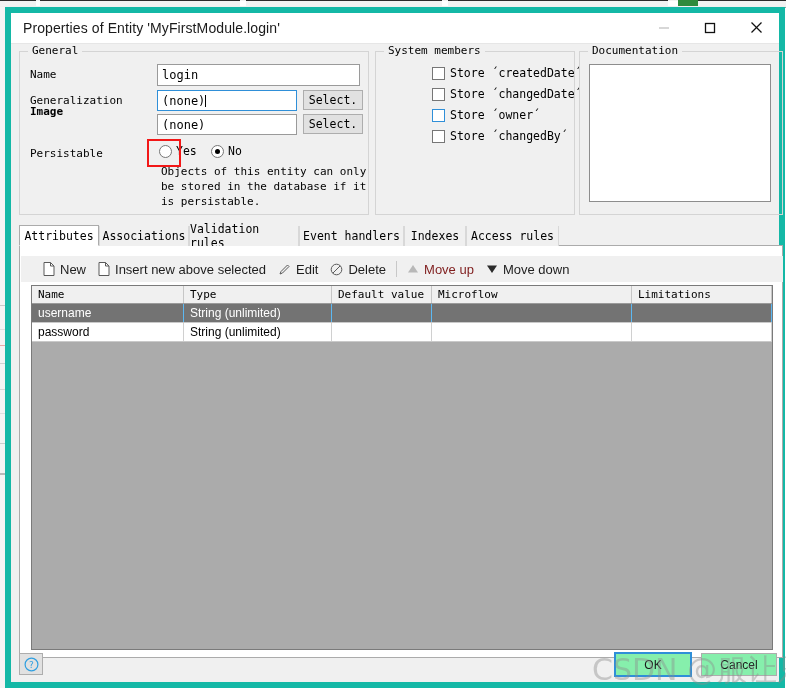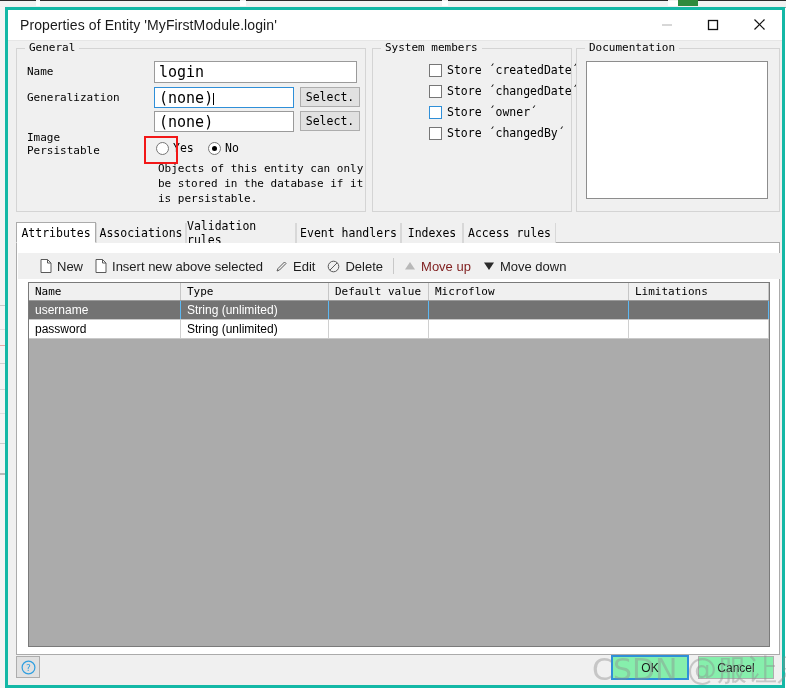--- a/index.html
+++ b/index.html
@@ -46,21 +46,21 @@
   }
 
   
   #dialog {
     position: absolute;
     left: 5px;
     top: 7px;
     width: 780px;
     height: 681px;
     background: #f0f0f0;
-    border: 3px solid #14b8a6;
+    border: 6px solid #14b8a6;
     box-sizing: border-box;
   }
 
   
   #titlebar {
     position: relative;
     height: 30px;
     background: #ffffff;
     border-bottom: 1px solid #e6e6e6;
   }
@@ -113,21 +113,21 @@
     font-size: 11px;
     color: #000;
     white-space: nowrap;
   }
   .tinput {
     position: absolute;
     background: #ffffff;
     border: 1px solid #9a9a9a;
     box-sizing: border-box;
     font-family: "DejaVu Sans Mono", monospace;
-    font-size: 15px;
+    font-size: 12px;
     color: #000;
     padding: 2px 4px;
     line-height: 16px;
     white-space: nowrap;
     overflow: hidden;
   }
   .tinput.focused { border: 1px solid #2f8fd8; }
   .caret {
     display: inline-block;
     width: 1px;
@@ -450,21 +450,21 @@
   <div class="groupbox" id="gb-general">
     <div class="group-legend">General</div>
 
     <div class="frow-label" style="left:10px; top:16px;">Name</div>
     <div class="tinput" style="left:137px; top:12px; width:203px; height:22px;">login</div>
 
     <div class="frow-label" style="left:10px; top:42px;">Generalization</div>
     <div class="tinput focused" style="left:137px; top:38px; width:140px; height:21px;"><span>(none)</span><span class="caret"></span></div>
     <div class="selbtn" style="left:283px; top:38px;">Select.</div>
 
-    <div class="frow-label" style="left:10px; top:82px;">Image</div>
+    <div class="frow-label" style="left:10px; top:53px;font-weight:bold;">Image</div>
     <div class="tinput" style="left:137px; top:62px; width:140px; height:21px;">(none)</div>
     <div class="selbtn" style="left:283px; top:62px;">Select.</div>
 
     <div class="frow-label" style="left:10px; top:95px;">Persistable</div>
 
     <div class="radio-wrap" style="left:139px; top:92px;">
       <span class="radio-dot"></span>
       <span>Yes</span>
     </div>
     <div class="radio-wrap" style="left:191px; top:92px;">

